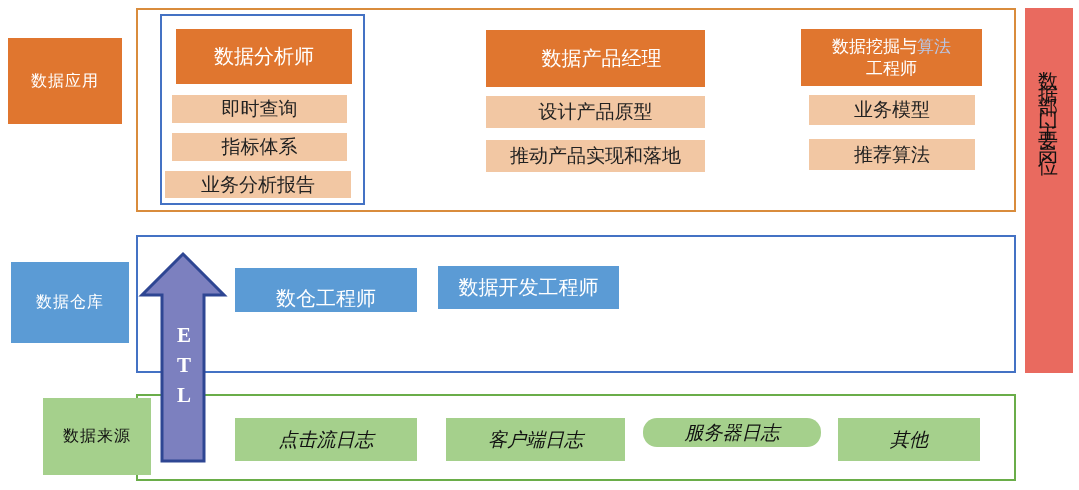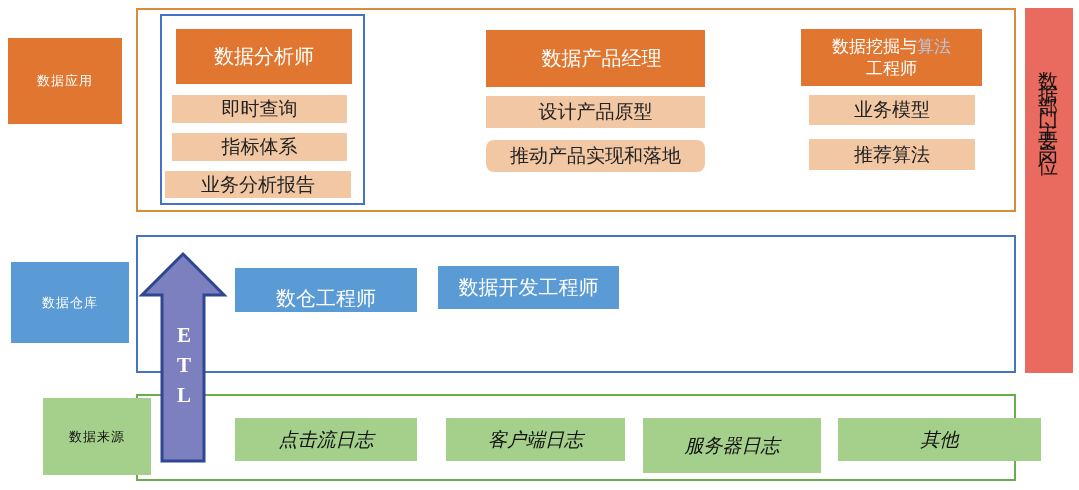--- a/index.html
+++ b/index.html
@@ -13,54 +13,54 @@
     overflow: hidden;
   }
   .abs { position: absolute; }
   .center {
     display: flex;
     align-items: center;
     justify-content: center;
     text-align: center;
   }
   
-  .row-label { font-size: 13px; letter-spacing: 1px; }
+  .row-label { font-size: 16px; letter-spacing: 1px; }
   .lbl-app   { left: 8px;  top: 38px;  width: 114px; height: 86px; background: #E0762F; color: #ffffff; }
   .lbl-wh    { left: 11px; top: 262px; width: 118px; height: 81px; background: #5B9BD5; color: #ffffff; }
   .lbl-src   { left: 14px; top: 398px; width: 108px; height: 77px; background: #A5D08C; color: #111111; font-weight: 500; margin-left: 29px; }
   
   .c-orange { left: 136px; top: 8px;   width: 880px; height: 204px; border: 2px solid #D98C3C; background: #ffffff; }
   .c-blue   { left: 136px; top: 235px; width: 880px; height: 138px; border: 2px solid #4472C4; background: #ffffff; }
   .c-green  { left: 136px; top: 394px; width: 880px; height: 87px;  border: 2px solid #6AAD49; background: #ffffff; }
   .inner-blue-box { left: 160px; top: 14px; width: 205px; height: 191px; border: 2px solid #4472C4; background: #ffffff; }
   
   .role-head { background: #E0762F; color: #ffffff; font-size: 20px; line-height: 1.25; }
   .head-analyst { left: 176px; top: 29px;  width: 176px; height: 55px; }
   .head-pm      { left: 486px; top: 30px;  width: 219px; height: 57px; padding-left: 12px; }
   .head-mining  { left: 801px; top: 29px;  width: 181px; height: 57px; font-size: 17px; }
   .head-mining .alt { color: #B9C6E4; }
   
   .task { background: #F2C7A3; color: #222222; font-size: 19px; }
   .t-a1 { left: 172px; top: 95px;  width: 175px; height: 28px; }
   .t-a2 { left: 172px; top: 133px; width: 175px; height: 28px; }
   .t-a3 { left: 165px; top: 171px; width: 186px; height: 27px; }
   .t-p1 { left: 486px; top: 96px;  width: 219px; height: 32px; }
-  .t-p2 { left: 486px; top: 140px; width: 219px; height: 32px; border-radius: 8px; }
+  .t-p2 { left: 486px; top: 140px; width: 219px; height: 32px; }
   .t-m1 { left: 809px; top: 95px;  width: 166px; height: 30px; }
   .t-m2 { left: 809px; top: 139px; width: 166px; height: 31px; }
   
   .blue-box { background: #5B9BD5; color: #ffffff; font-size: 20px; }
   .b-wh1 { left: 235px; top: 268px; width: 182px; height: 44px; align-items: flex-end; }
   .b-wh2 { left: 438px; top: 266px; width: 181px; height: 43px; }
   
   .green-box { background: #A5D08C; color: #111111; font-size: 19px; font-weight: 500; font-style: italic; }
   .g-1 { left: 235px; top: 418px; width: 182px; height: 43px; }
   .g-2 { left: 446px; top: 418px; width: 179px; height: 43px; }
-  .g-3 { left: 643px; top: 418px; width: 178px; height: 55px; }
-  .g-4 { left: 838px; top: 418px; width: 203px; height: 43px; }
+  .g-3 { left: 643px; top: 418px; width: 178px; height: 29px; border-radius: 14px; }
+  .g-4 { left: 838px; top: 418px; width: 142px; height: 43px; }
   
   .right-bar {
     left: 1025px; top: 8px; width: 48px; height: 365px;
     background: #E96A5F; color: #111111;
     display: flex; justify-content: center;
     padding-top: 48px;
   }
   .right-bar .vtext {
     writing-mode: vertical-rl;
     text-orientation: upright;

